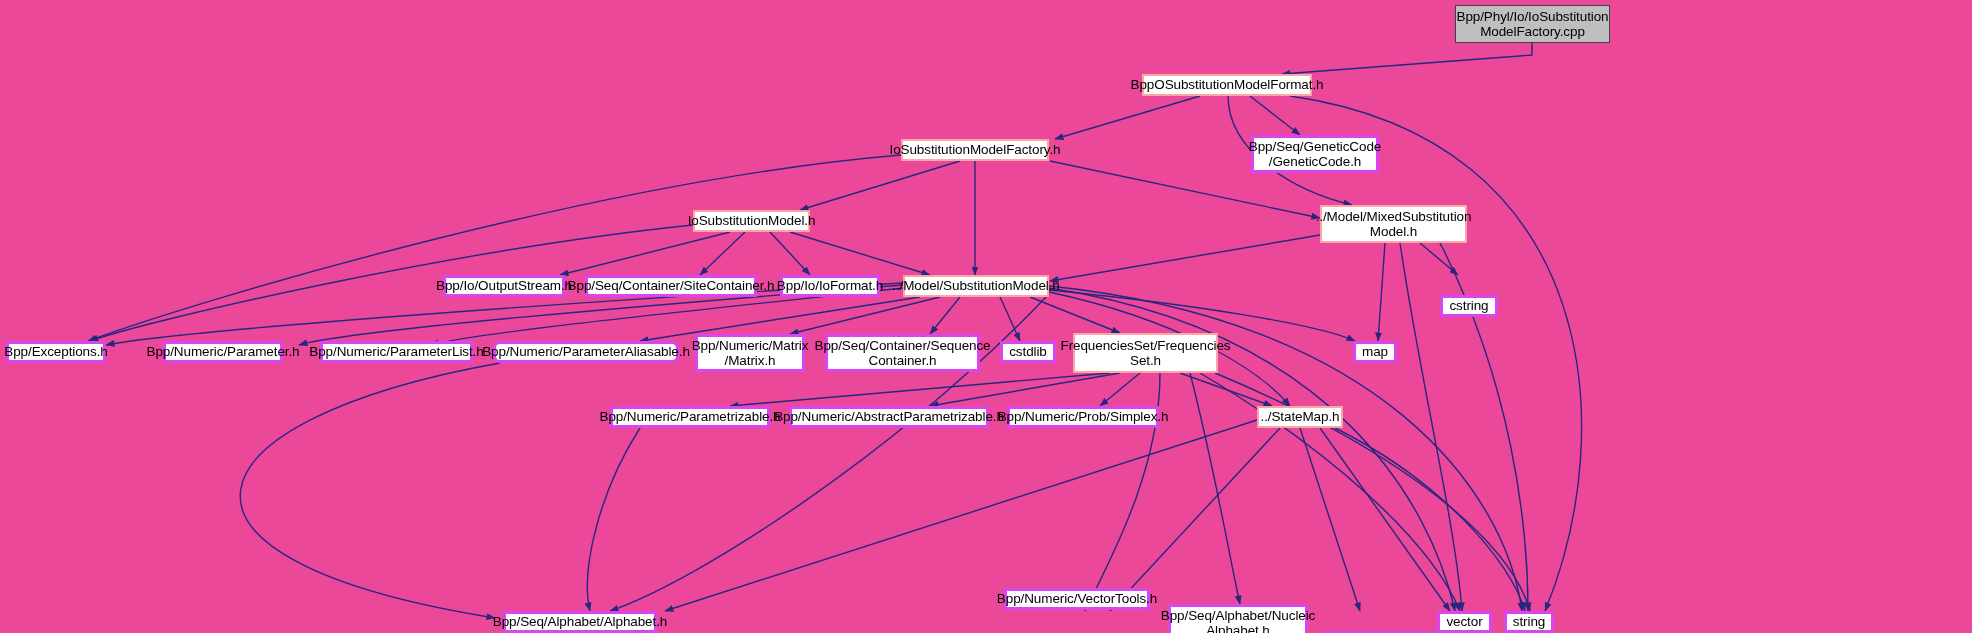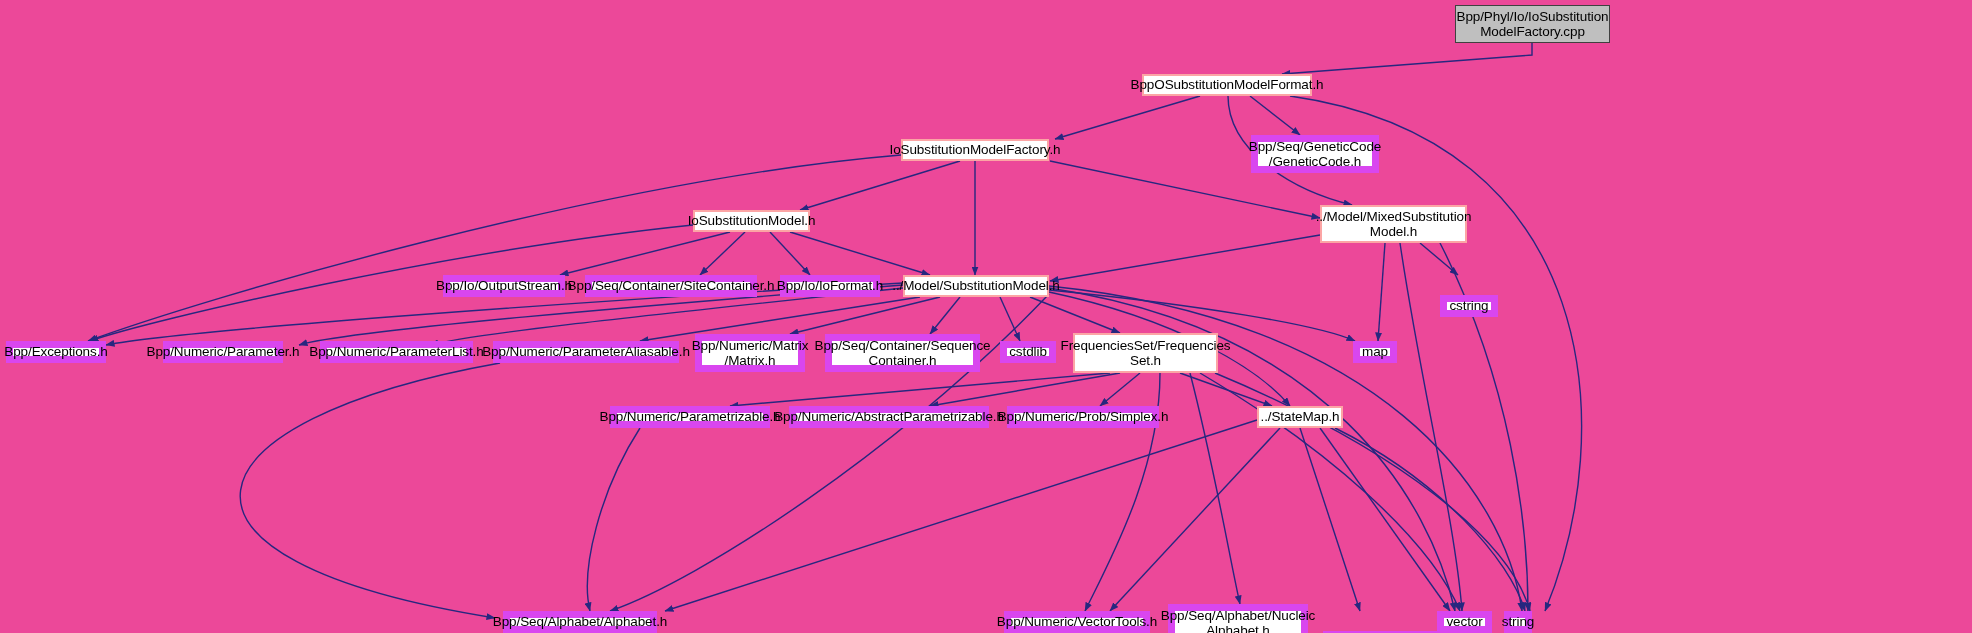--- a/index.html
+++ b/index.html
@@ -24,21 +24,21 @@
   }
   .node {
     position: absolute;
     box-sizing: border-box;
     display: flex;
     align-items: center;
     justify-content: center;
     text-align: center;
     line-height: 1.12;
     background: #ffffff;
-    border: 7px solid #d946ef;
+    border: 3px solid #d946ef;
     color: #000000;
     font-size: 13.5px;
     white-space: pre-line;
     padding: 0 4px;
     letter-spacing: -0.1px;
   }
   .node.current {
     background: #bfbfbf;
     border: 1px solid #404040;
   }
@@ -117,34 +117,34 @@
 Model.h</div>
       <div class="node strong" style="left: 693px; top: 210px; width: 117px; height: 22px;">IoSubstitutionModel.h</div>
       <div class="node" style="left: 443px; top: 275px; width: 122px; height: 22px;">Bpp/Io/OutputStream.h</div>
       <div class="node" style="left: 585px; top: 275px; width: 172px; height: 22px;">Bpp/Seq/Container/SiteContainer.h</div>
       <div class="node" style="left: 780px; top: 275px; width: 100px; height: 22px;">Bpp/Io/IoFormat.h</div>
       <div class="node strong" style="left: 903px; top: 275px; width: 146px; height: 22px;">../Model/SubstitutionModel.h</div>
       <div class="node" style="left: 1440px; top: 275px; width: 58px; height: 22px; margin-top: 20px;">cstring</div>
       <div class="node" style="left: 6px; top: 341px; width: 100px; height: 22px;">Bpp/Exceptions.h</div>
       <div class="node" style="left: 163px; top: 341px; width: 120px; height: 22px;">Bpp/Numeric/Parameter.h</div>
       <div class="node" style="left: 320px; top: 341px; width: 153px; height: 22px;">Bpp/Numeric/ParameterList.h</div>
-      <div class="node" style="left: 493px; top: 341px; width: 186px; height: 22px;">Bpp/Numeric/ParameterAliasable.h</div>
+      <div class="node" style="left: 493px; top: 341px; width: 186px; height: 22px; border-radius: 7px;">Bpp/Numeric/ParameterAliasable.h</div>
       <div class="node" style="left: 695px; top: 334px; width: 110px; height: 38px;">Bpp/Numeric/Matrix
 /Matrix.h</div>
       <div class="node" style="left: 825px; top: 334px; width: 155px; height: 38px;">Bpp/Seq/Container/Sequence
 Container.h</div>
       <div class="node" style="left: 1000px; top: 341px; width: 56px; height: 22px;">cstdlib</div>
       <div class="node strong" style="left: 1073px; top: 333px; width: 145px; height: 40px;">FrequenciesSet/Frequencies
 Set.h</div>
       <div class="node" style="left: 1353px; top: 341px; width: 44px; height: 22px;">map</div>
       <div class="node" style="left: 610px; top: 406px; width: 160px; height: 22px;">Bpp/Numeric/Parametrizable.h</div>
       <div class="node" style="left: 789px; top: 406px; width: 200px; height: 22px;">Bpp/Numeric/AbstractParametrizable.h</div>
       <div class="node" style="left: 1007px; top: 406px; width: 152px; height: 22px;">Bpp/Numeric/Prob/Simplex.h</div>
       <div class="node strong" style="left: 1257px; top: 406px; width: 86px; height: 22px;">../StateMap.h</div>
       <div class="node" style="left: 503px; top: 611px; width: 154px; height: 22px;">Bpp/Seq/Alphabet/Alphabet.h</div>
-      <div class="node" style="left: 1004px; top: 611px; width: 146px; height: 22px;">Bpp/Numeric/VectorTools.h</div>
+      <div class="node" style="left: 1004px; top: 588px; width: 146px; height: 22px;">Bpp/Numeric/VectorTools.h</div>
       <div class="node" style="left: 1168px; top: 604px; width: 140px; height: 38px;">Bpp/Seq/Alphabet/Nucleic
 Alphabet.h</div>
       <div class="node" style="left: 1323px; top: 611px; width: 116px; height: 22px; margin-top: 20px;">Bpp/Clonable.h</div>
       <div class="node" style="left: 1437px; top: 611px; width: 55px; height: 22px;">vector</div>
-      <div class="node" style="left: 1504px; top: 611px; width: 28px; height: 22px;">string</div>
+      <div class="node" style="left: 1504px; top: 611px; width: 50px; height: 22px;">string</div>
     </div>
 </div>
 
 </body></html>

